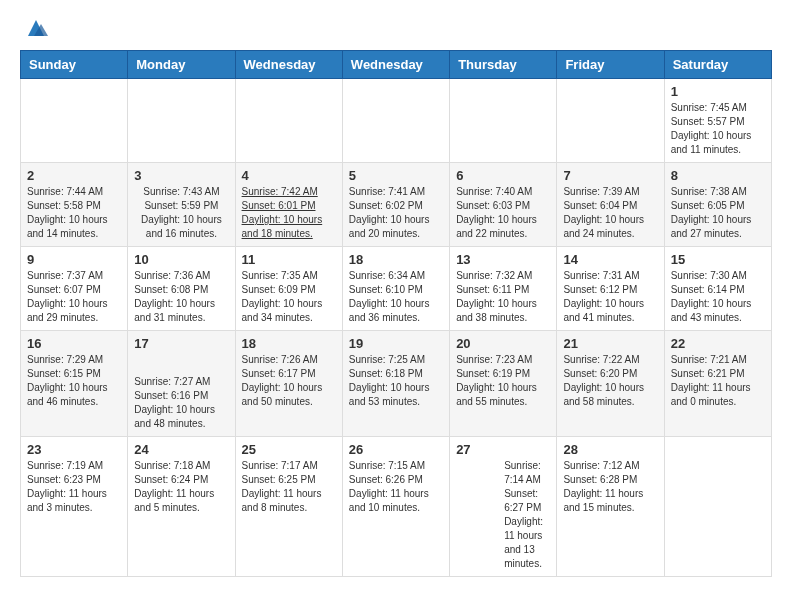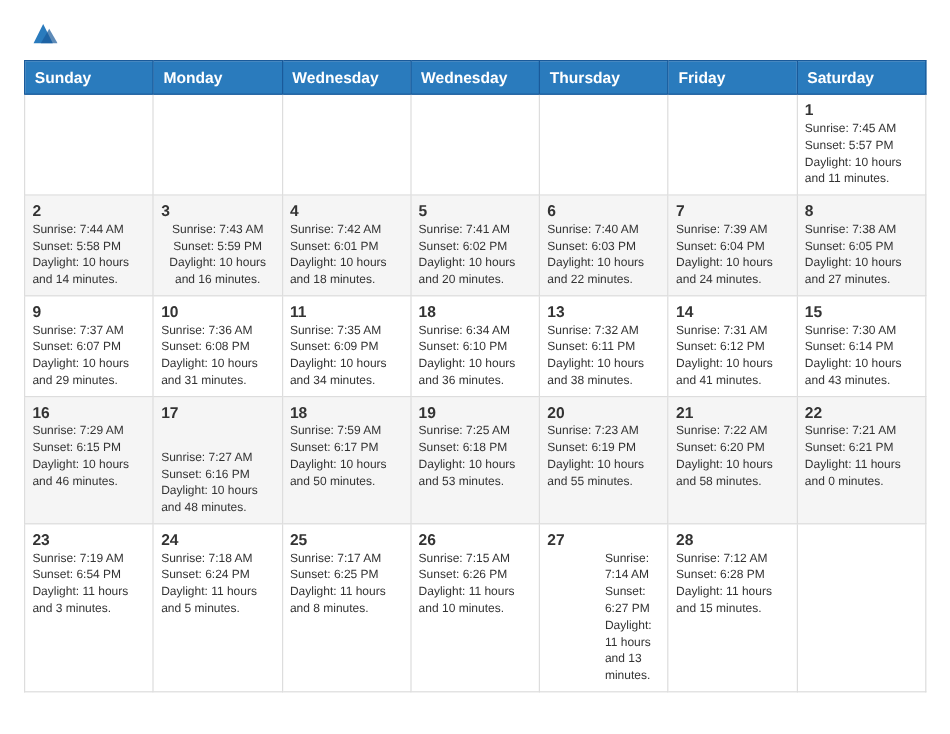--- a/index.html
+++ b/index.html
@@ -148,21 +148,21 @@
         </td>
         <td>
           <span class="day-num">3</span>
           <div class="day-info" style="white-space: pre-line; text-align: center;">Sunrise: 7:43 AM
 Sunset: 5:59 PM
 Daylight: 10 hours
 and 16 minutes.</div>
         </td>
         <td>
           <span class="day-num">4</span>
-          <div class="day-info" style="white-space: pre-line;">Sunrise: 7:42 AM
+          <div class="day-info" style="white-space: pre-line; text-decoration: underline;">Sunrise: 7:42 AM
 Sunset: 6:01 PM
 Daylight: 10 hours
 and 18 minutes.</div>
         </td>
         <td>
           <span class="day-num">5</span>
           <div class="day-info" style="white-space: pre-line;">Sunrise: 7:41 AM
 Sunset: 6:02 PM
 Daylight: 10 hours
 and 20 minutes.</div>
@@ -250,21 +250,21 @@
         </td>
         <td>
           <span class="day-num">17</span>
           <div class="day-info" style="white-space: pre-line; margin-top: 24px;">Sunrise: 7:27 AM
 Sunset: 6:16 PM
 Daylight: 10 hours
 and 48 minutes.</div>
         </td>
         <td>
           <span class="day-num">18</span>
-          <div class="day-info" style="white-space: pre-line;">Sunrise: 7:59 AM
+          <div class="day-info" style="white-space: pre-line;">Sunrise: 7:26 AM
 Sunset: 6:17 PM
 Daylight: 10 hours
 and 50 minutes.</div>
         </td>
         <td>
           <span class="day-num">19</span>
           <div class="day-info" style="white-space: pre-line;">Sunrise: 7:25 AM
 Sunset: 6:18 PM
 Daylight: 10 hours
 and 53 minutes.</div>
@@ -288,21 +288,21 @@
           <div class="day-info" style="white-space: pre-line;">Sunrise: 7:21 AM
 Sunset: 6:21 PM
 Daylight: 11 hours
 and 0 minutes.</div>
         </td>
       </tr>
       <tr>
         <td>
           <span class="day-num">23</span>
           <div class="day-info" style="white-space: pre-line;">Sunrise: 7:19 AM
-Sunset: 6:54 PM
+Sunset: 6:23 PM
 Daylight: 11 hours
 and 3 minutes.</div>
         </td>
         <td>
           <span class="day-num">24</span>
           <div class="day-info" style="white-space: pre-line;">Sunrise: 7:18 AM
 Sunset: 6:24 PM
 Daylight: 11 hours
 and 5 minutes.</div>
         </td>

